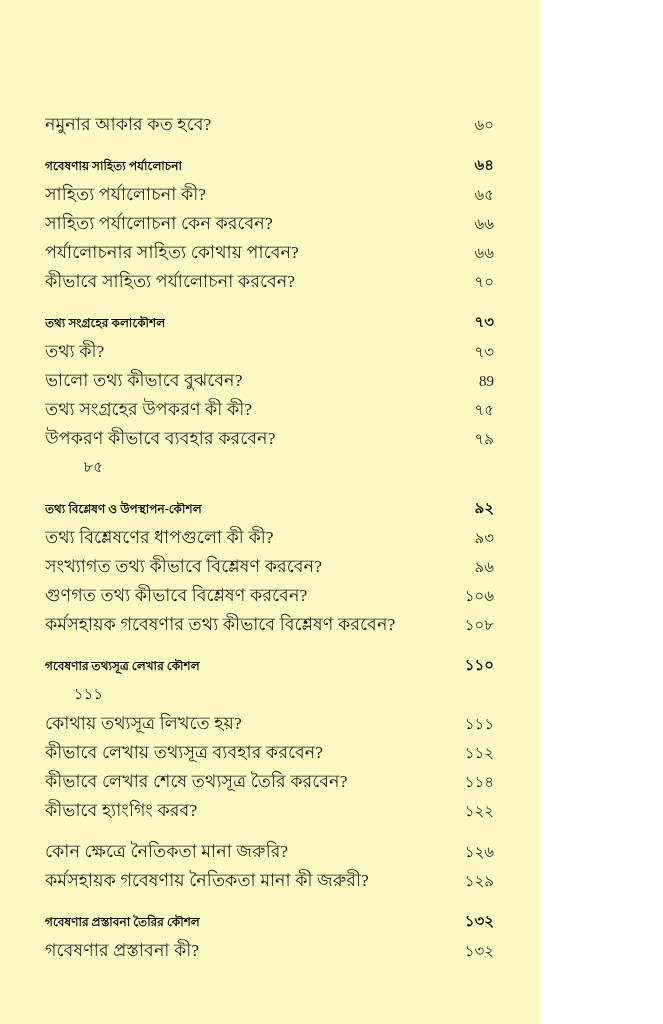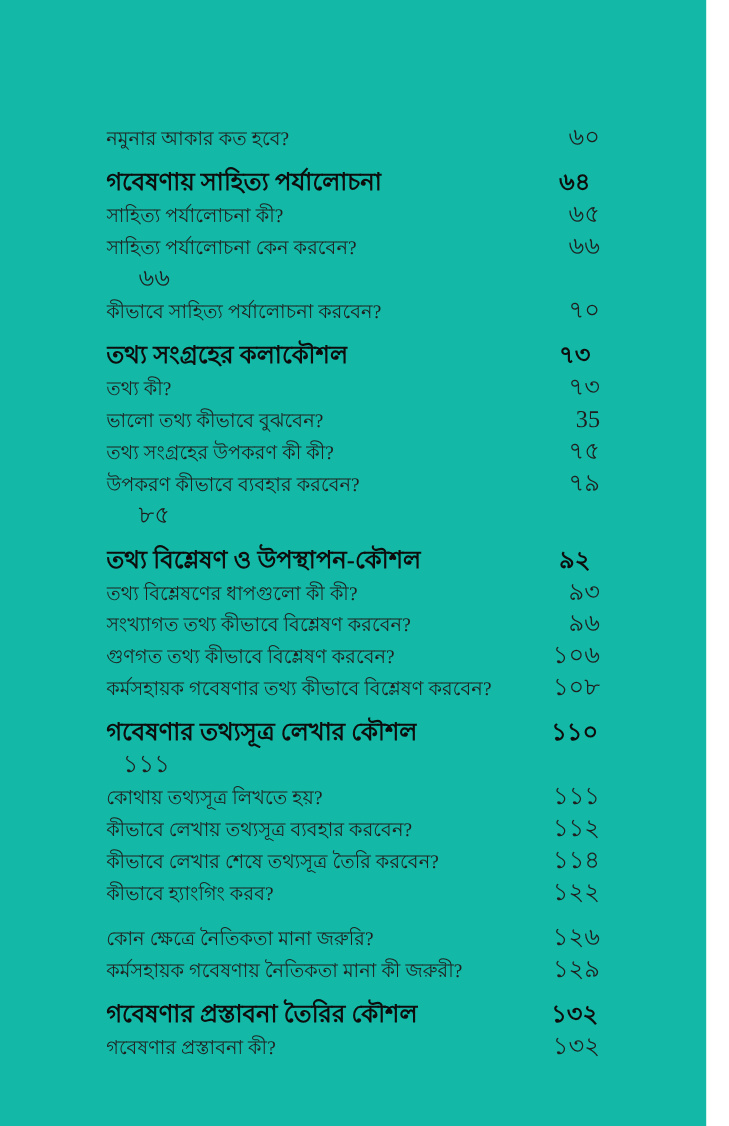--- a/index.html
+++ b/index.html
@@ -11,25 +11,25 @@
     width: 663px;
     height: 1024px;
     overflow: hidden;
     font-family: "Liberation Serif", "DejaVu Serif", serif;
     color: #1a1a1a;
     -webkit-font-smoothing: antialiased;
   }
 
   #toc-page {
     position: relative;
-    width: 642px;
+    width: 539px;
     height: 1024px;
     box-sizing: border-box;
     padding: 110px 0 0 0;
-    background: #14b8a6;
+    background: #fef9c3;
   }
 
   .toc-body {
     margin: 0 auto;
     width: 449px;      
     padding-left: 0;
   }
 
   .toc-section {
     margin-bottom: 12px;
@@ -51,39 +51,38 @@
     font-size: 17.5px;
     font-weight: 400;
     letter-spacing: 0.1px;
     color: #1f1f1f;
     flex: 0 1 auto;
     overflow: hidden;
   }
 
   .toc-row.is-heading .entry-title {
     font-weight: 700;
-    font-size: 22px;
+    font-size: 12px;
     color: #0d0d0d;
     letter-spacing: 0.05px;
   }
 
   .toc-row .entry-page {
-    font-size: 22px;
+    font-size: 15px;
     font-weight: 400;
     color: #1f1f1f;
     text-align: right;
     min-width: 46px;
     flex: 0 0 auto;
     padding-left: 12px;
   }
 
   .toc-row.is-heading .entry-page {
     font-weight: 700;
     color: #0d0d0d;
-    text-align: center;
   }
 </style>
 </head>
 <body>
 
 <div id="toc-page">
   <div class="toc-body">
       <div class="toc-section">
         <div class="toc-row">
           <span class="entry-title">নমুনার আকার কত হবে?</span>
@@ -97,39 +96,40 @@
         </div>
         <div class="toc-row">
           <span class="entry-title">সাহিত্য পর্যালোচনা কী?</span>
           <span class="entry-page">৬৫</span>
         </div>
         <div class="toc-row">
           <span class="entry-title">সাহিত্য পর্যালোচনা কেন করবেন?</span>
           <span class="entry-page">৬৬</span>
         </div>
         <div class="toc-row">
+          <span class="entry-title">পর্যালোচনার সাহিত্য কোথায় পাবেন?</span>
           <span class="entry-page">৬৬</span>
         </div>
         <div class="toc-row">
           <span class="entry-title">কীভাবে সাহিত্য পর্যালোচনা করবেন?</span>
           <span class="entry-page">৭০</span>
         </div>
       </div>
       <div class="toc-section">
         <div class="toc-row is-heading">
           <span class="entry-title">তথ্য সংগ্রহের কলাকৌশল</span>
           <span class="entry-page">৭৩</span>
         </div>
         <div class="toc-row">
           <span class="entry-title">তথ্য কী?</span>
           <span class="entry-page">৭৩</span>
         </div>
         <div class="toc-row">
           <span class="entry-title">ভালো তথ্য কীভাবে বুঝবেন?</span>
-          <span class="entry-page">35</span>
+          <span class="entry-page">89</span>
         </div>
         <div class="toc-row">
           <span class="entry-title">তথ্য সংগ্রহের উপকরণ কী কী?</span>
           <span class="entry-page">৭৫</span>
         </div>
         <div class="toc-row">
           <span class="entry-title">উপকরণ কীভাবে ব্যবহার করবেন?</span>
           <span class="entry-page">৭৯</span>
         </div>
         <div class="toc-row">

